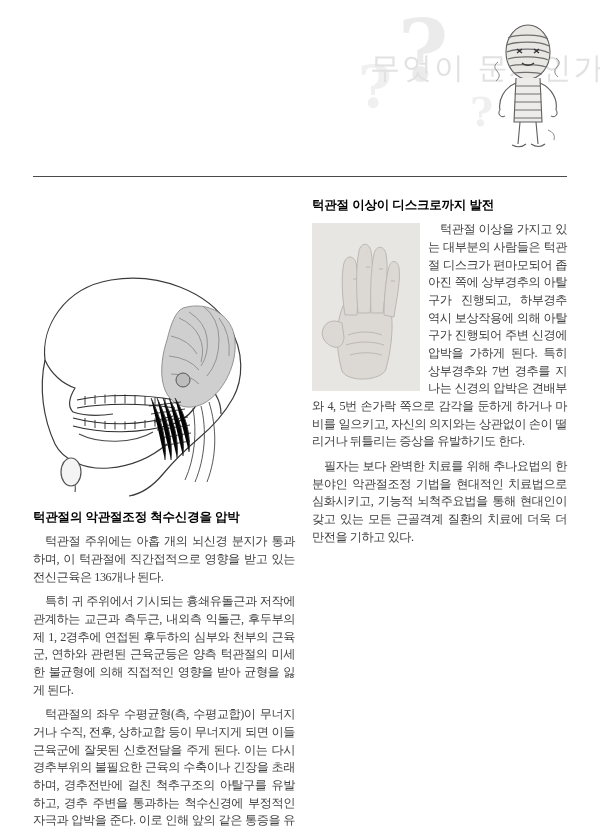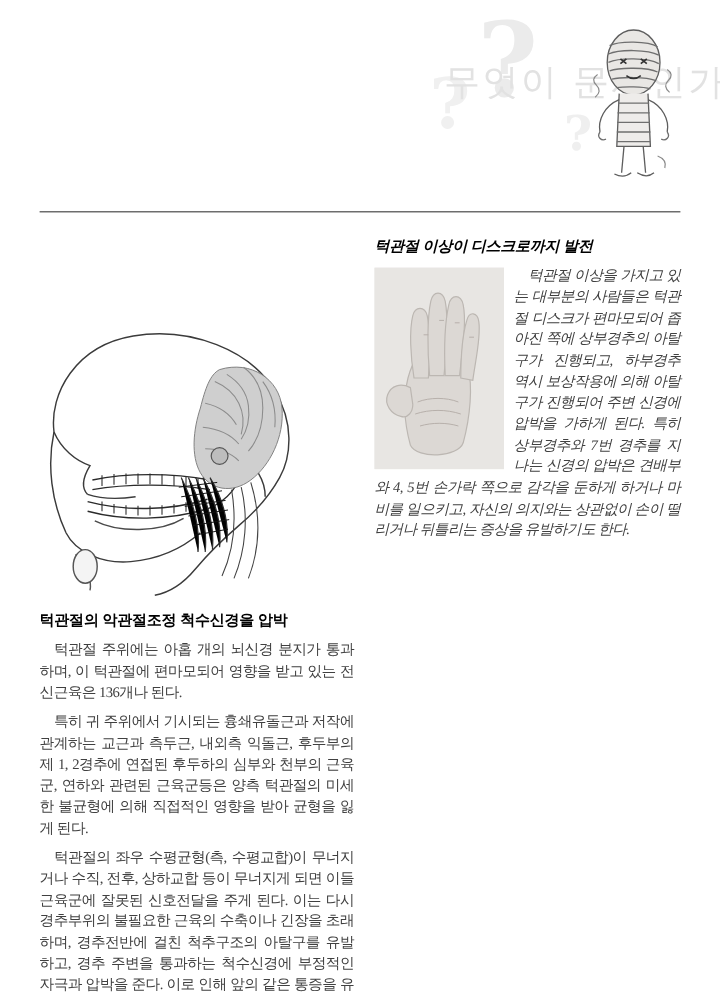--- a/index.html
+++ b/index.html
@@ -76,21 +76,20 @@
     position: absolute;
     left: 33px;
     top: 196px;
     width: 262px;
   }
   .col-right {
     position: absolute;
     left: 312px;
     top: 196px;
     width: 255px;
-    font-style: italic;
   }
 
   
   .anatomy {
     position: relative;
     width: 262px;
     height: 260px;
     margin-top: 52px;
   }
 
@@ -281,21 +280,21 @@
           <path d="M176 154 C184 180 184 208 174 234"></path>
         </g>
 
         <circle cx="150" cy="132" r="7" fill="#bdbdbd" stroke="#555" stroke-width="1"></circle>
       </svg>
     </div>
 
     <h2 class="sub-heading">턱관절의 악관절조정 척수신경을 압박</h2>
 
     <div class="body-text">
-      <p>턱관절 주위에는 아홉 개의 뇌신경 분지가 통과하며, 이 턱관절에 편마모되어 영향을 받고 있는 전신근육은 136개나 된다.</p>
+      <p>턱관절 주위에는 아홉 개의 뇌신경 분지가 통과하며, 이 턱관절에 직간접적으로 영향을 받고 있는 전신근육은 136개나 된다.</p>
       <p>특히 귀 주위에서 기시되는 흉쇄유돌근과 저작에 관계하는 교근과 측두근, 내외측 익돌근, 후두부의 제 1, 2경추에 연접된 후두하의 심부와 천부의 근육군, 연하와 관련된 근육군등은 양측 턱관절의 미세한 불균형에 의해 직접적인 영향을 받아 균형을 잃게 된다.</p>
       <p>턱관절의 좌우 수평균형(측, 수평교합)이 무너지거나 수직, 전후, 상하교합 등이 무너지게 되면 이들 근육군에 잘못된 신호전달을 주게 된다. 이는 다시 경추부위의 불필요한 근육의 수축이나 긴장을 초래하며, 경추전반에 걸친 척추구조의 아탈구를 유발하고, 경추 주변을 통과하는 척수신경에 부정적인 자극과 압박을 준다. 이로 인해 앞의 같은 통증을 유발하게 된다.</p>
     </div>
   </div>
 
   <div class="col-right">
 
     <h2 class="sub-heading right-head">턱관절 이상이 디스크로까지 발전</h2>
 
     <div class="clearfix">
@@ -321,17 +320,18 @@
             <path d="M36 112 C46 108 60 108 70 112"></path>
             <path d="M34 122 C46 118 60 118 72 122"></path>
             <path d="M38 132 C48 129 60 129 70 132"></path>
             <path d="M41 56 h4 M54 44 h4 M67 46 h4 M79 58 h4"></path>
           </g>
         </svg>
       </div>
 
       <div class="body-text">
         <p>턱관절 이상을 가지고 있는 대부분의 사람들은 턱관절 디스크가 편마모되어 좁아진 쪽에 상부경추의 아탈구가 진행되고, 하부경추 역시 보상작용에 의해 아탈구가 진행되어 주변 신경에 압박을 가하게 된다. 특히 상부경추와 7번 경추를 지나는 신경의 압박은 견배부와 4, 5번 손가락 쪽으로 감각을 둔하게 하거나 마비를 일으키고, 자신의 의지와는 상관없이 손이 떨리거나 뒤틀리는 증상을 유발하기도 한다.</p>
+        <p>필자는 보다 완벽한 치료를 위해 추나요법의 한 분야인 악관절조정 기법을 현대적인 치료법으로 심화시키고, 기능적 뇌척주요법을 통해 현대인이 갖고 있는 모든 근골격계 질환의 치료에 더욱 더 만전을 기하고 있다.</p>
       </div>
     </div>
   </div>
 
 </div>
 
 </body></html>

